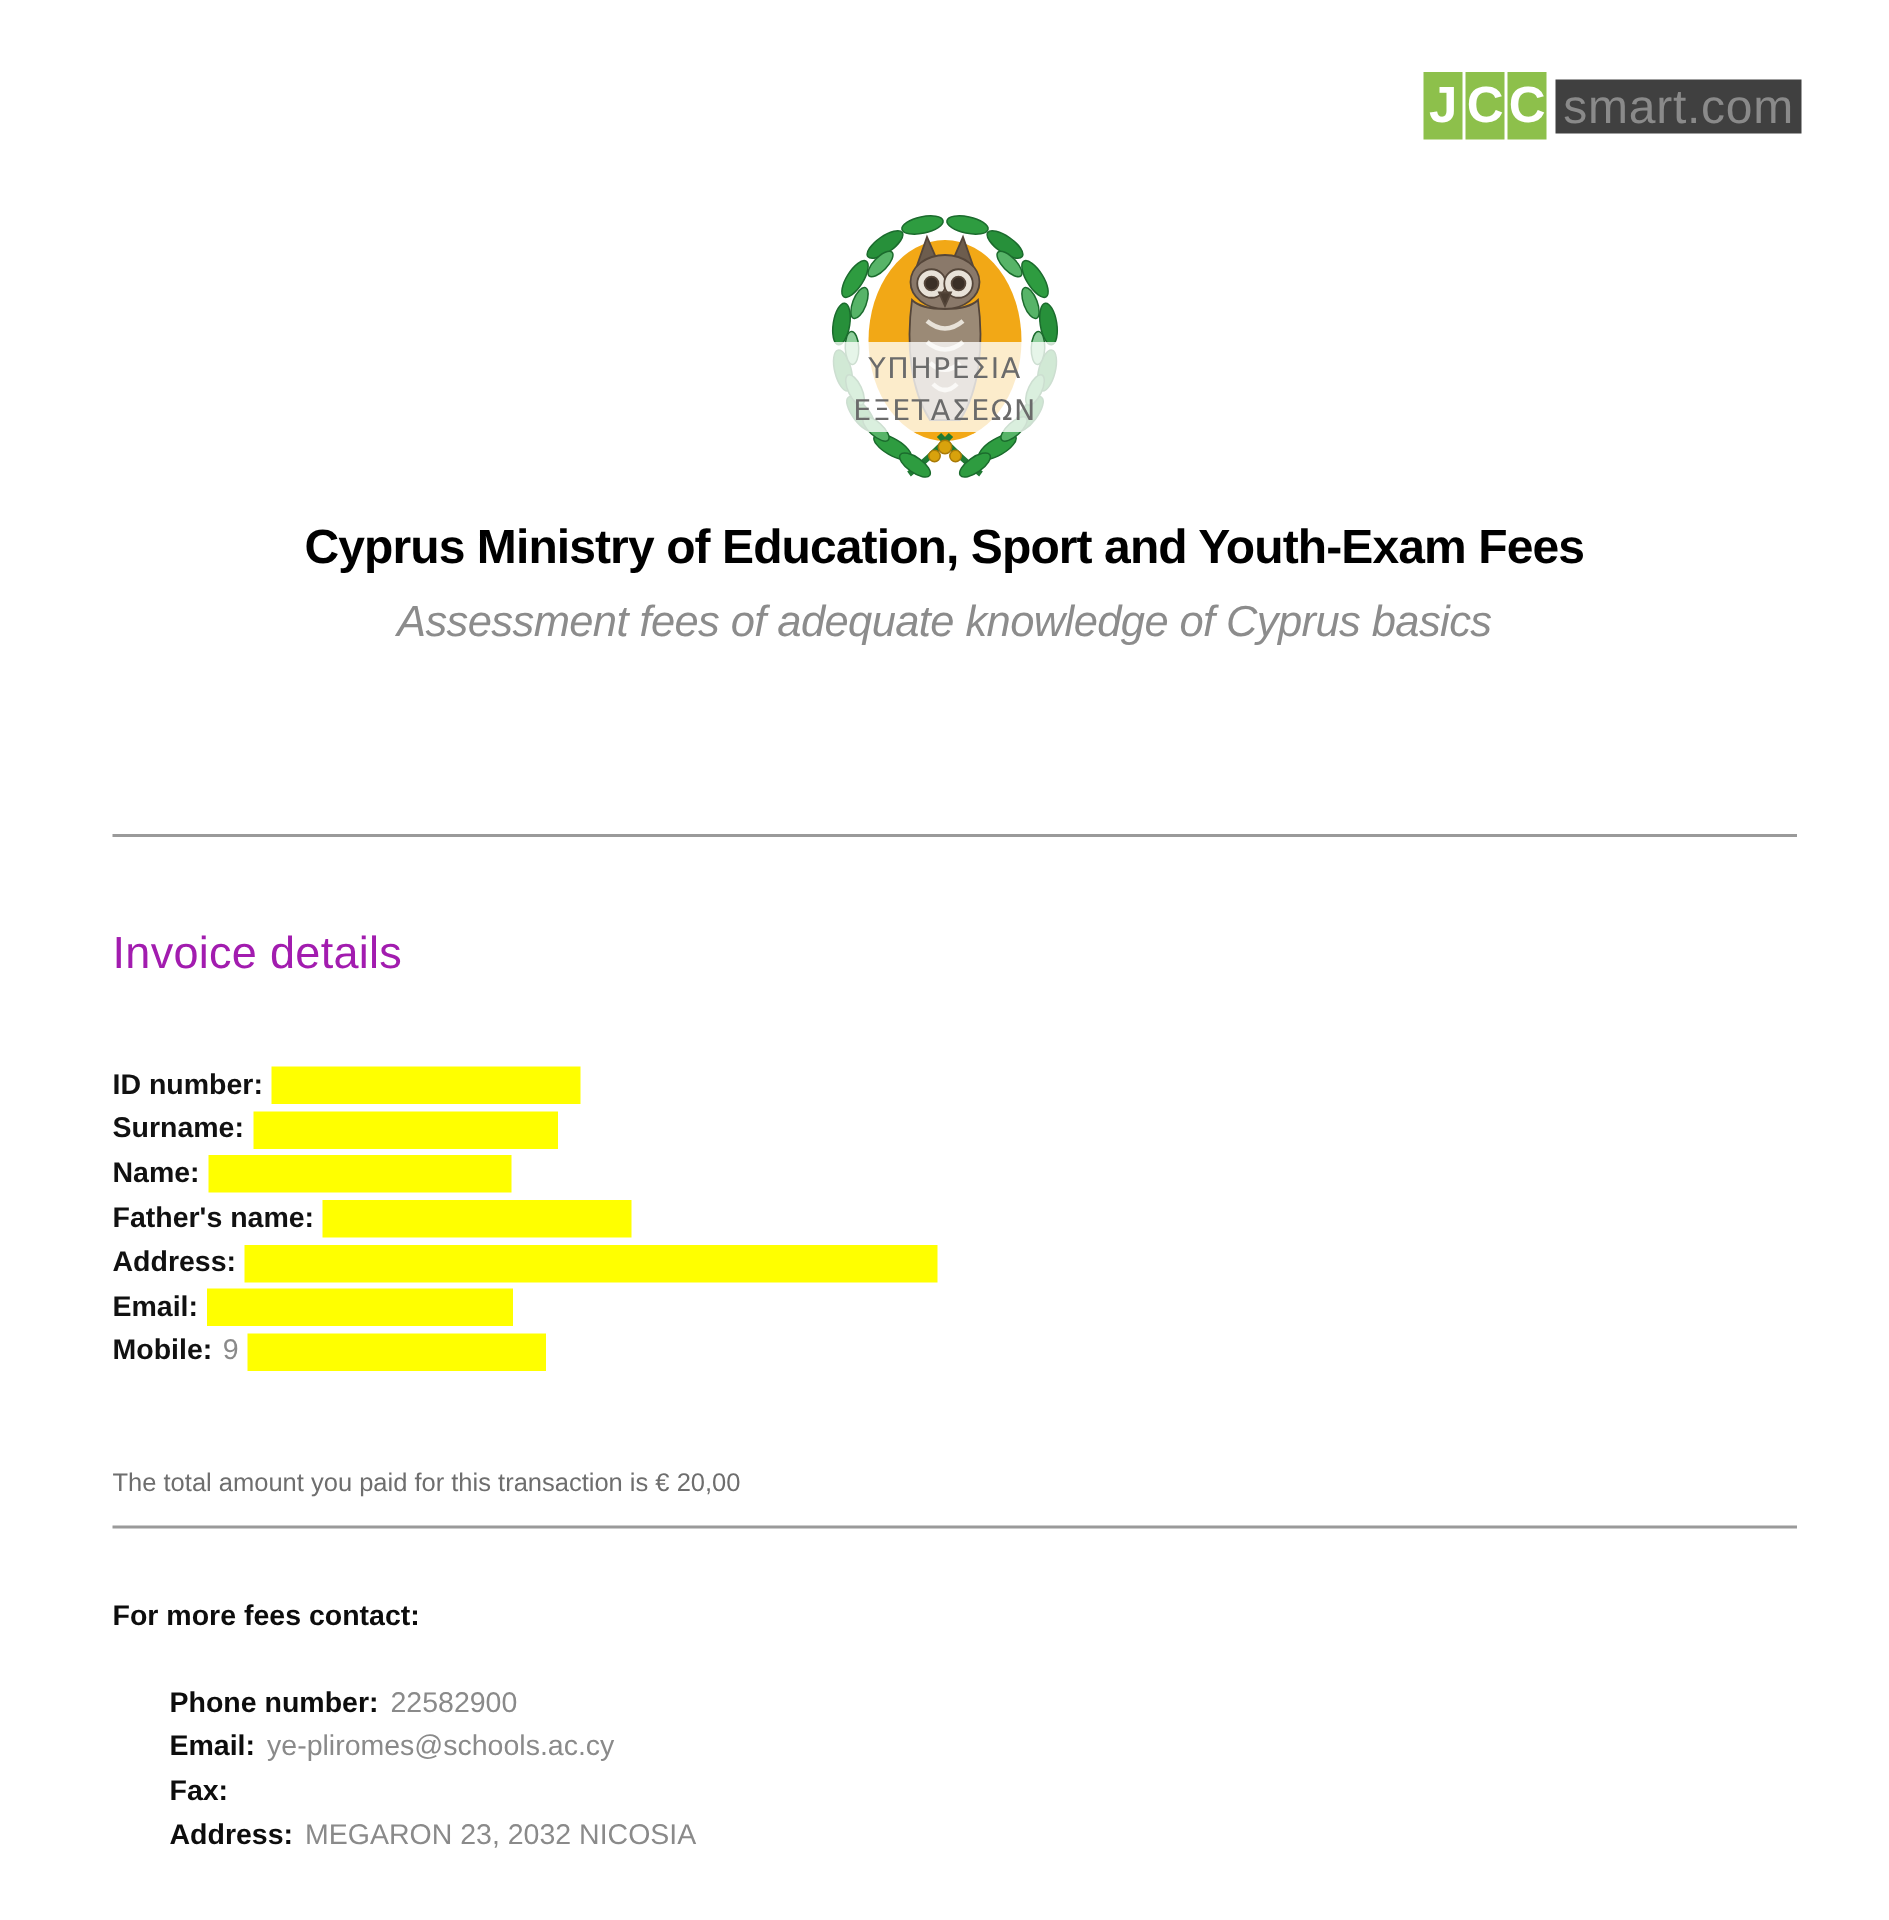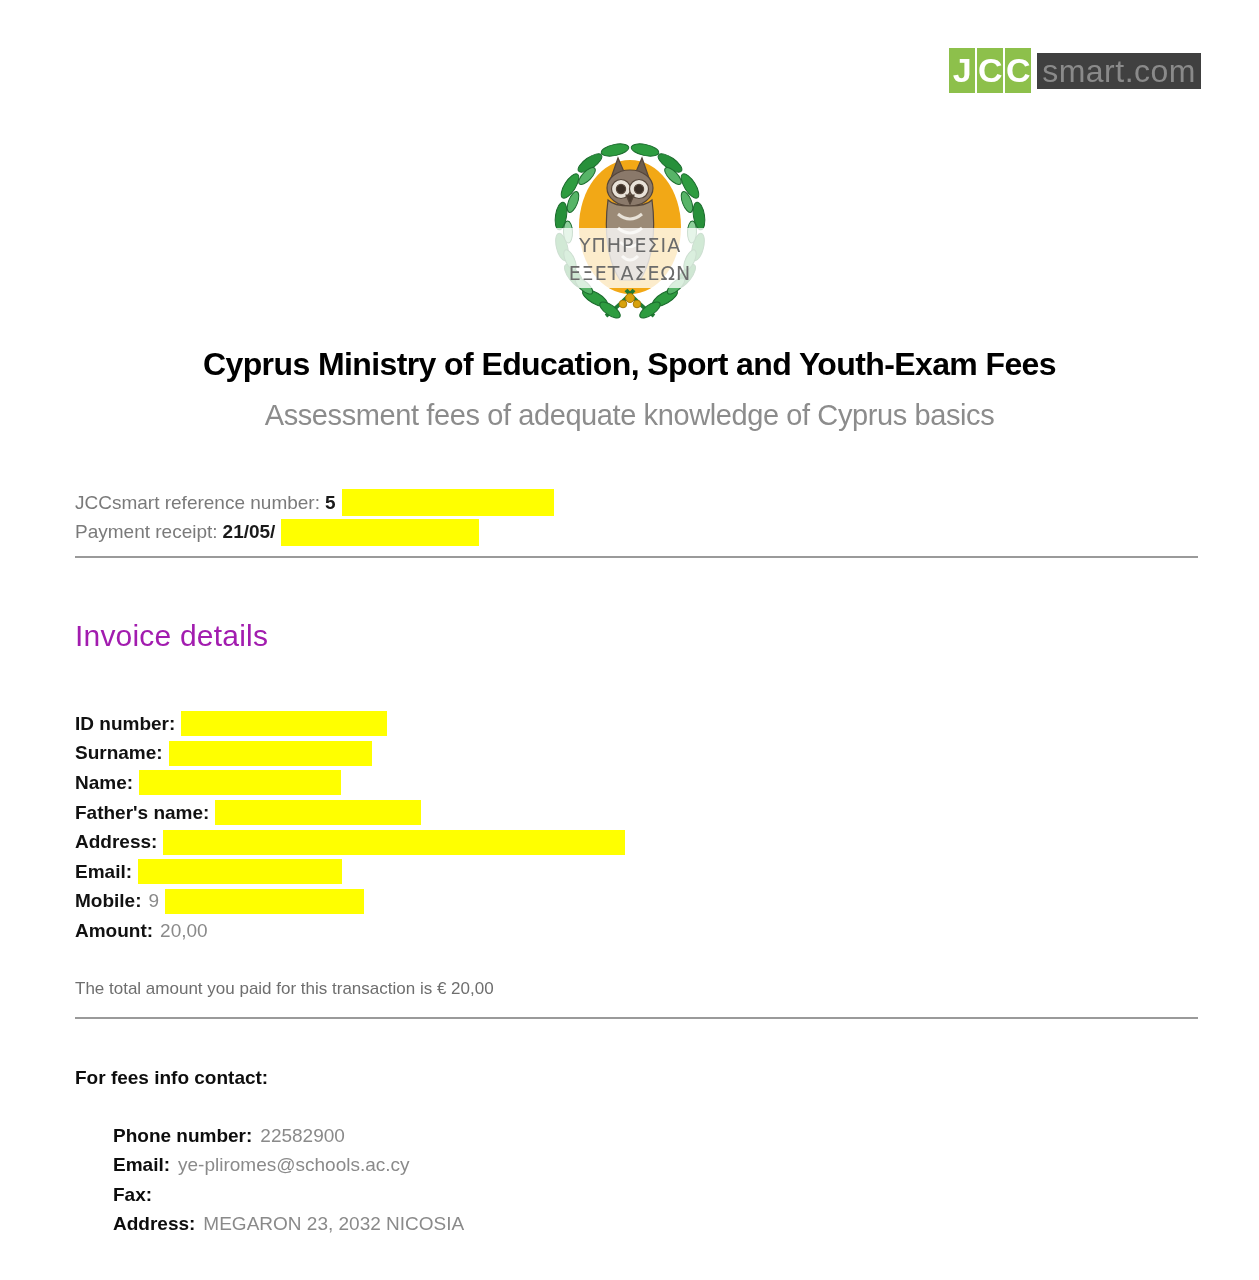--- a/index.html
+++ b/index.html
@@ -65,20 +65,21 @@
   }
   .doc-subtitle {
     position: absolute;
     top: 399px;
     left: 0; right: 0;
     text-align: center;
     font-size: 29px;
     font-weight: 400;
     color: #8c8c8c;
     letter-spacing: -0.4px;
+    font-style: italic;
   }
 
   
   .refs {
     position: absolute;
     top: 488px;
     left: 75px;
     font-size: 19px;
     color: #7a7a7a;
   }
@@ -220,32 +221,20 @@
 
       <rect x="0" y="90" width="172" height="60" fill="#ffffff" opacity="0.78"></rect>
       <text id="emblem-text-1" x="86" y="114" text-anchor="middle" font-family="DejaVu Sans, sans-serif" font-size="19" letter-spacing="1" fill="#6b6b6b">ΥΠΗΡΕΣΙΑ</text>
       <text id="emblem-text-2" x="86" y="142" text-anchor="middle" font-family="DejaVu Sans, sans-serif" font-size="19" letter-spacing="1" fill="#6b6b6b">ΕΞΕΤΑΣΕΩΝ</text>
     </svg>
   </div>
 
   <div class="doc-title">Cyprus Ministry of Education, Sport and Youth-Exam Fees</div>
   <div class="doc-subtitle">Assessment fees of adequate knowledge of Cyprus basics</div>
 
-  <div class="refs">
-    <div class="ref-row">
-      <span>JCCsmart reference number:</span>
-      <span class="ref-bold">5</span>
-      <span class="redaction tall" style="width:212px"></span>
-    </div>
-    <div class="ref-row">
-      <span>Payment receipt:</span>
-      <span class="ref-bold">21/05/</span>
-      <span class="redaction tall" style="width:198px"></span>
-    </div>
-  </div>
 
   <div class="rule rule-1"></div>
 
   <div class="invoice-title">Invoice details</div>
 
   <div class="fields">
     <div class="field-row">
       <span class="flabel">ID number:</span>
       <span class="redaction" style="width:206px"></span>
     </div>
@@ -267,31 +256,27 @@
     </div>
     <div class="field-row">
       <span class="flabel">Email:</span>
       <span class="redaction" style="width:204px"></span>
     </div>
     <div class="field-row">
       <span class="flabel">Mobile:</span>
       <span class="fvalue">9</span>
       <span class="redaction" style="width:199px"></span>
     </div>
-    <div class="field-row">
-      <span class="flabel">Amount:</span>
-      <span class="fvalue">20,00</span>
-    </div>
   </div>
 
   <div class="total-line">The total amount you paid for this transaction is € 20,00</div>
 
   <div class="rule rule-2"></div>
 
-  <div class="contact-heading">For fees info contact:</div>
+  <div class="contact-heading">For more fees contact:</div>
 
   <div class="contact-rows">
     <div class="contact-row">
       <span class="clabel">Phone number:</span>
       <span class="cvalue">22582900</span>
     </div>
     <div class="contact-row">
       <span class="clabel">Email:</span>
       <span class="cvalue">ye-pliromes@schools.ac.cy</span>
     </div>

